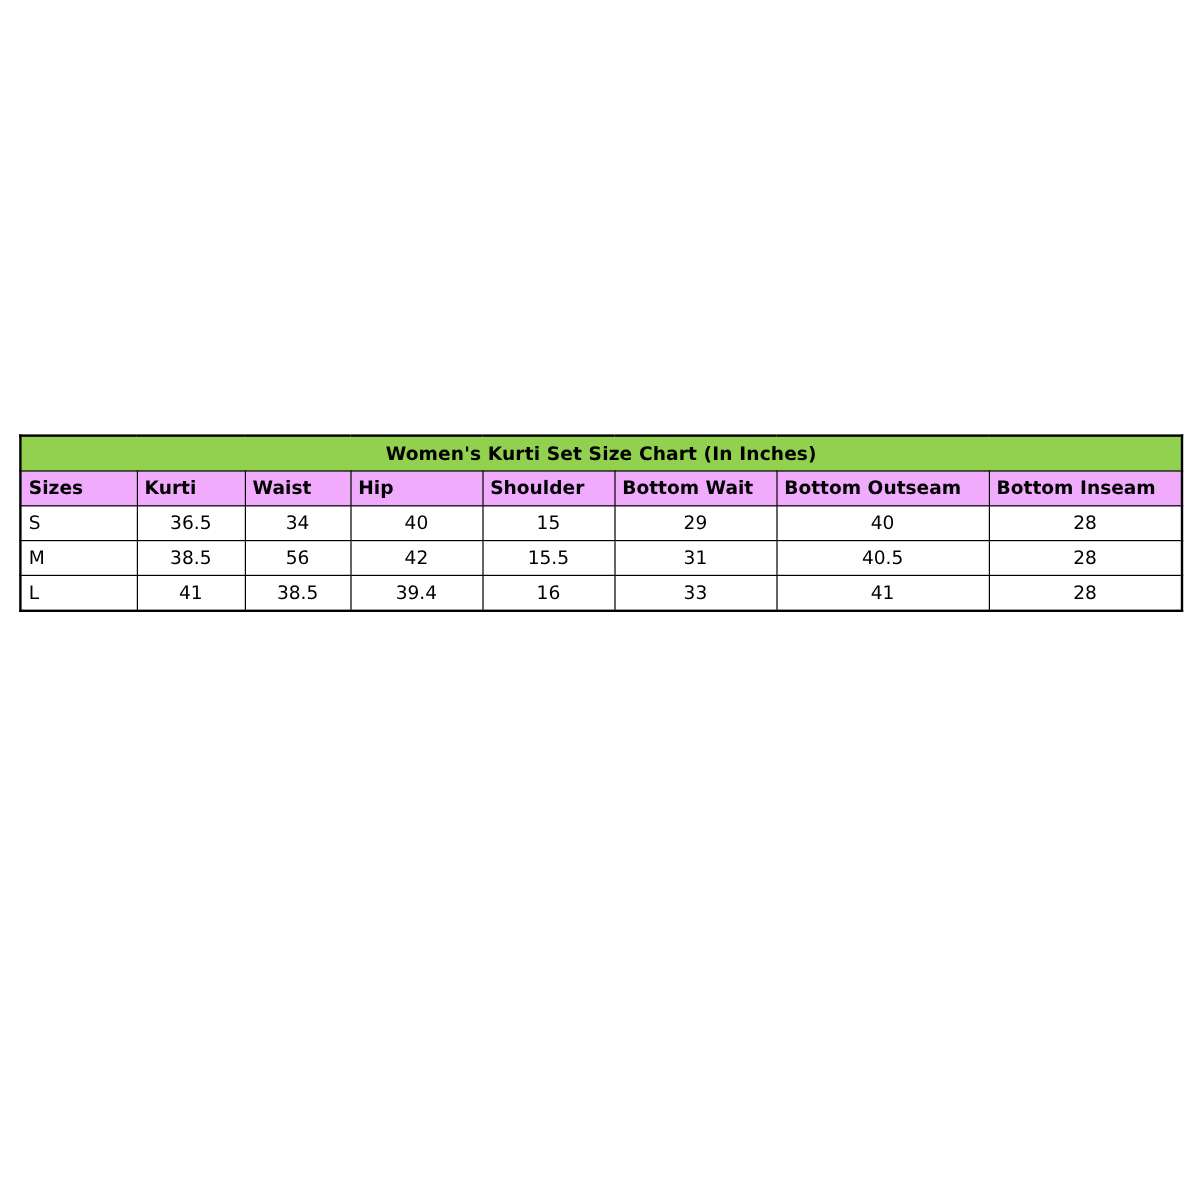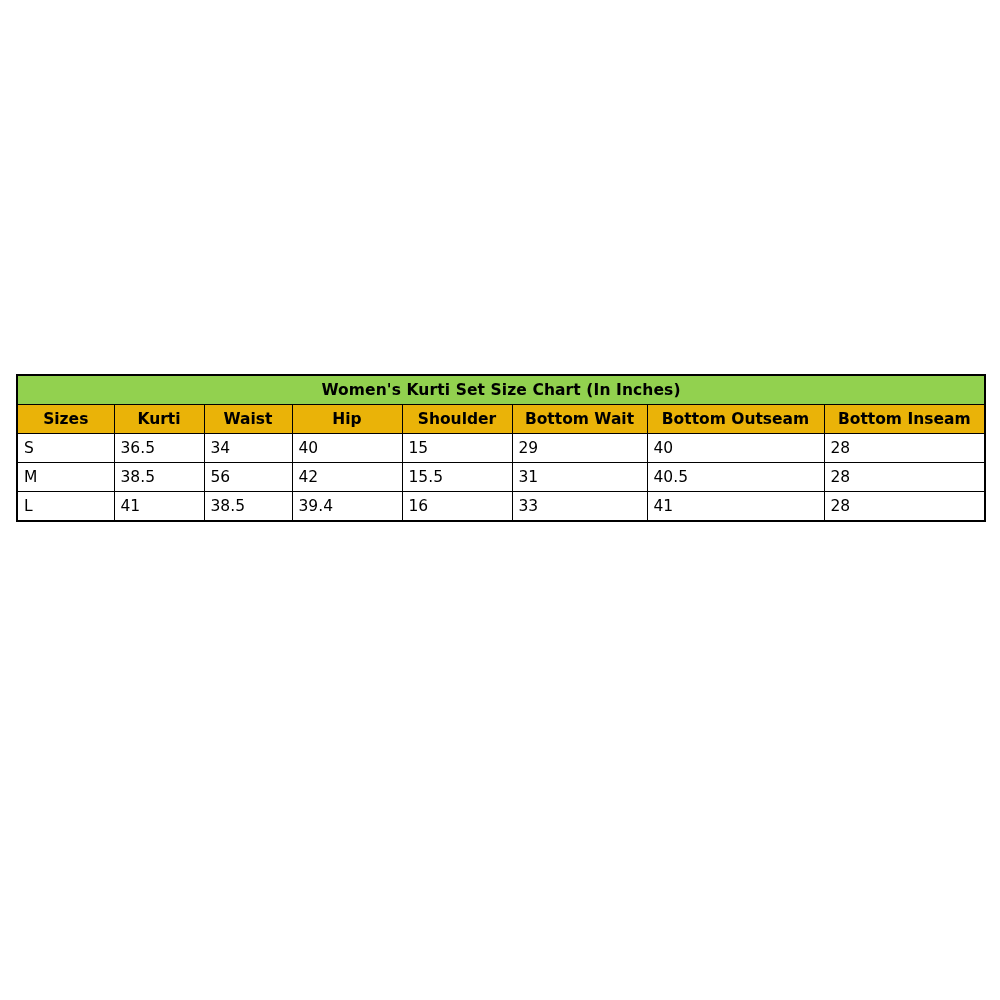--- a/index.html
+++ b/index.html
@@ -10,21 +10,21 @@
   body {
     width: 1000px;
     height: 1000px;
     font-family: "DejaVu Sans", sans-serif;
     position: relative;
     overflow: hidden;
   }
   #chart-wrap {
     position: absolute;
     left: 16px;
-    top: 374px;
+    top: 362px;
     width: 968px;
   }
   table.size-chart {
     border-collapse: collapse;
     table-layout: fixed;
     width: 968px;
     border: 2px solid #000000;
   }
   table.size-chart td, table.size-chart th {
     border: 1px solid #000000;
@@ -35,31 +35,32 @@
   }
   .title-cell {
     background: #92d14f;
     text-align: center;
     font-weight: bold;
     font-size: 19px;
     height: 34px;
     letter-spacing: 0.1px;
   }
   .head-cell {
-    background: #eab308;
+    background: #f0abfc;
     font-weight: bold;
-    text-align: center;
+    text-align: left;
     font-size: 17px;
     height: 30px;
   }
   .row-label {
     text-align: left;
     font-size: 16px;
   }
   .data-cell {
+    text-align: center;
     font-size: 16px;
   }
   
   col.c0 { width: 97px; }
   col.c1 { width: 90px; }
   col.c2 { width: 88px; }
   col.c3 { width: 110px; }
   col.c4 { width: 110px; }
   col.c5 { width: 135px; }
   col.c6 { width: 177px; }

